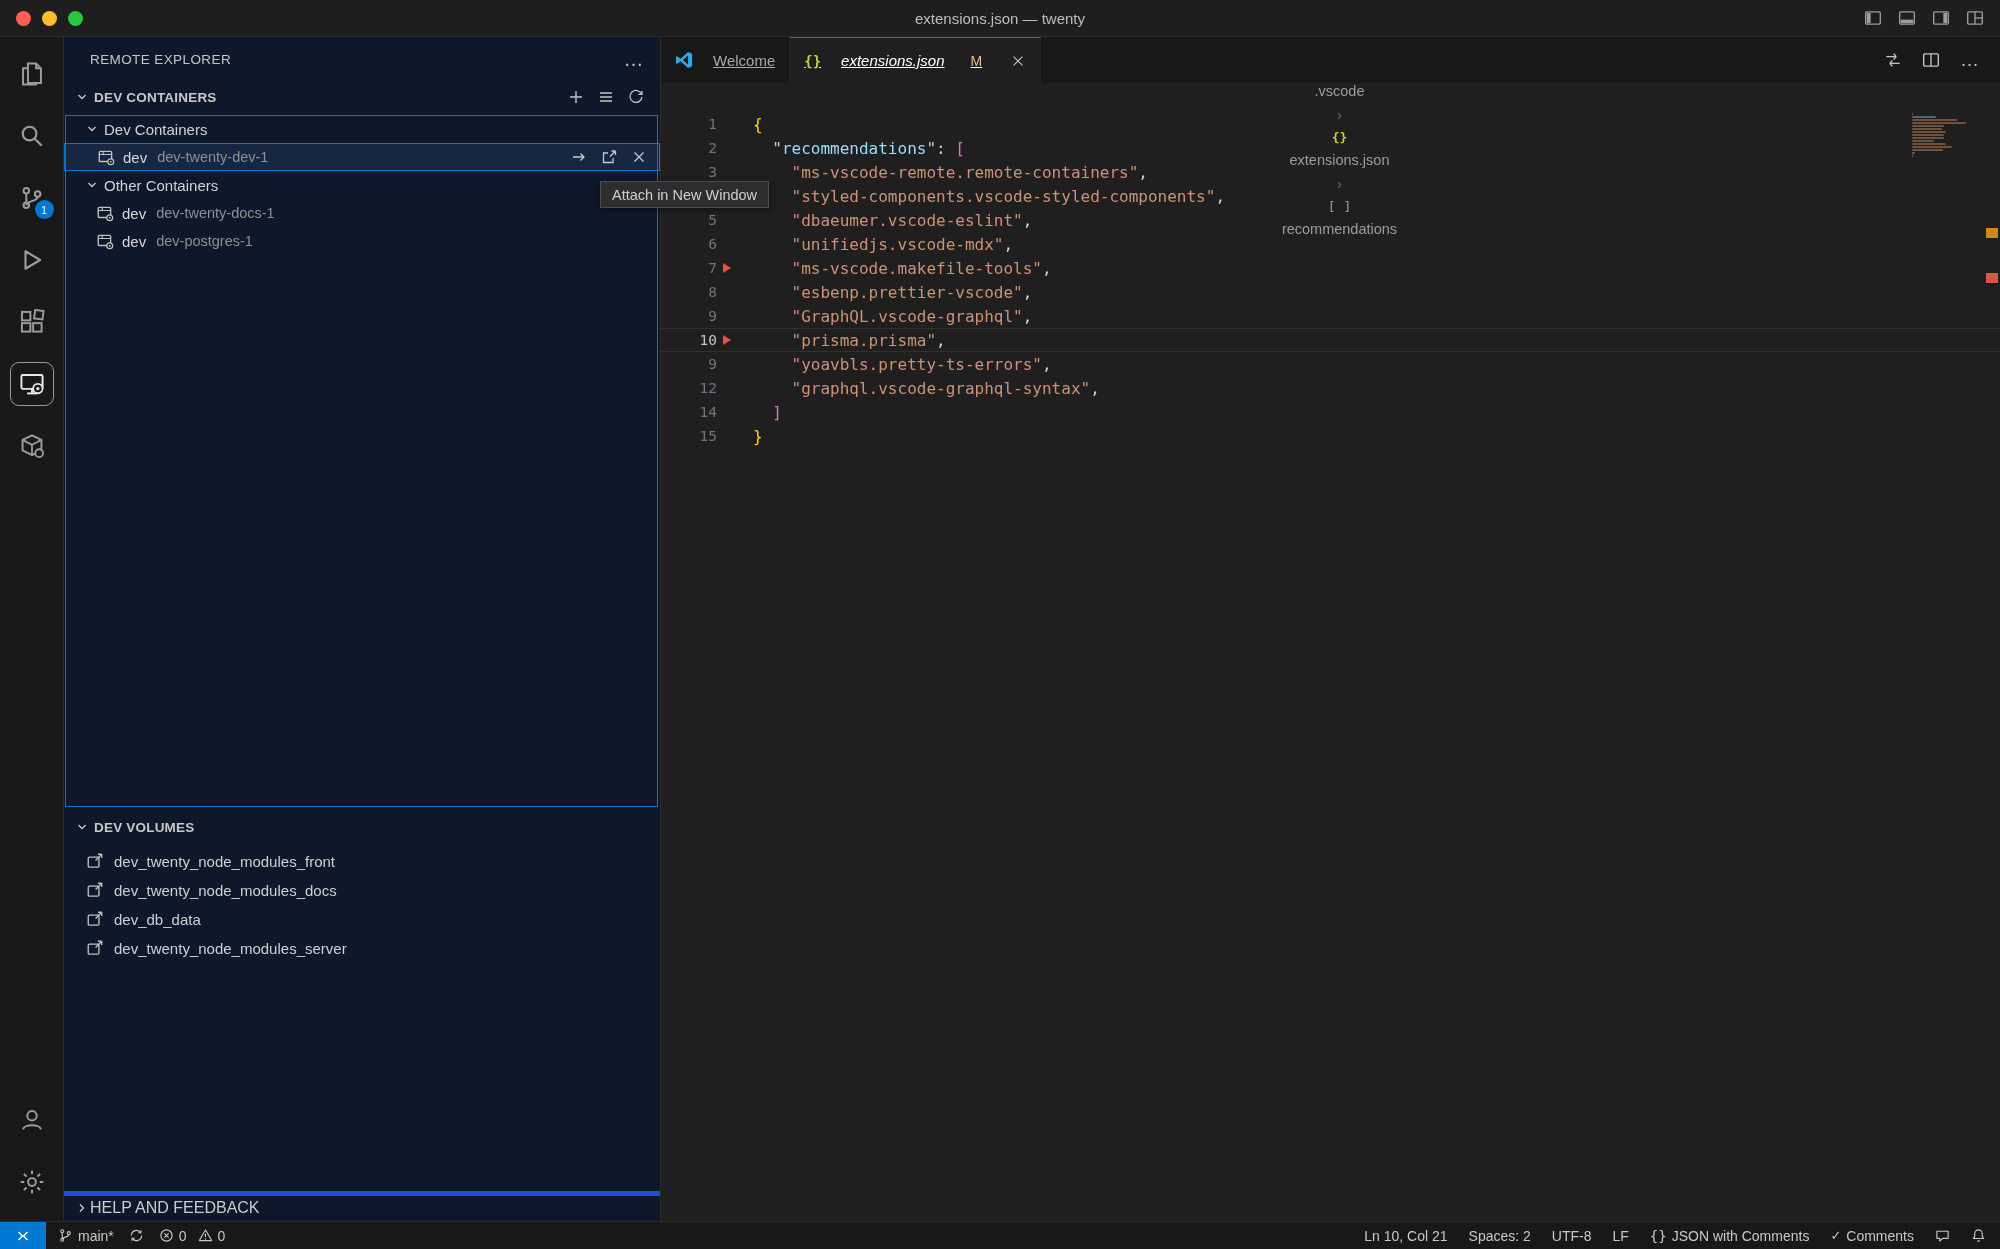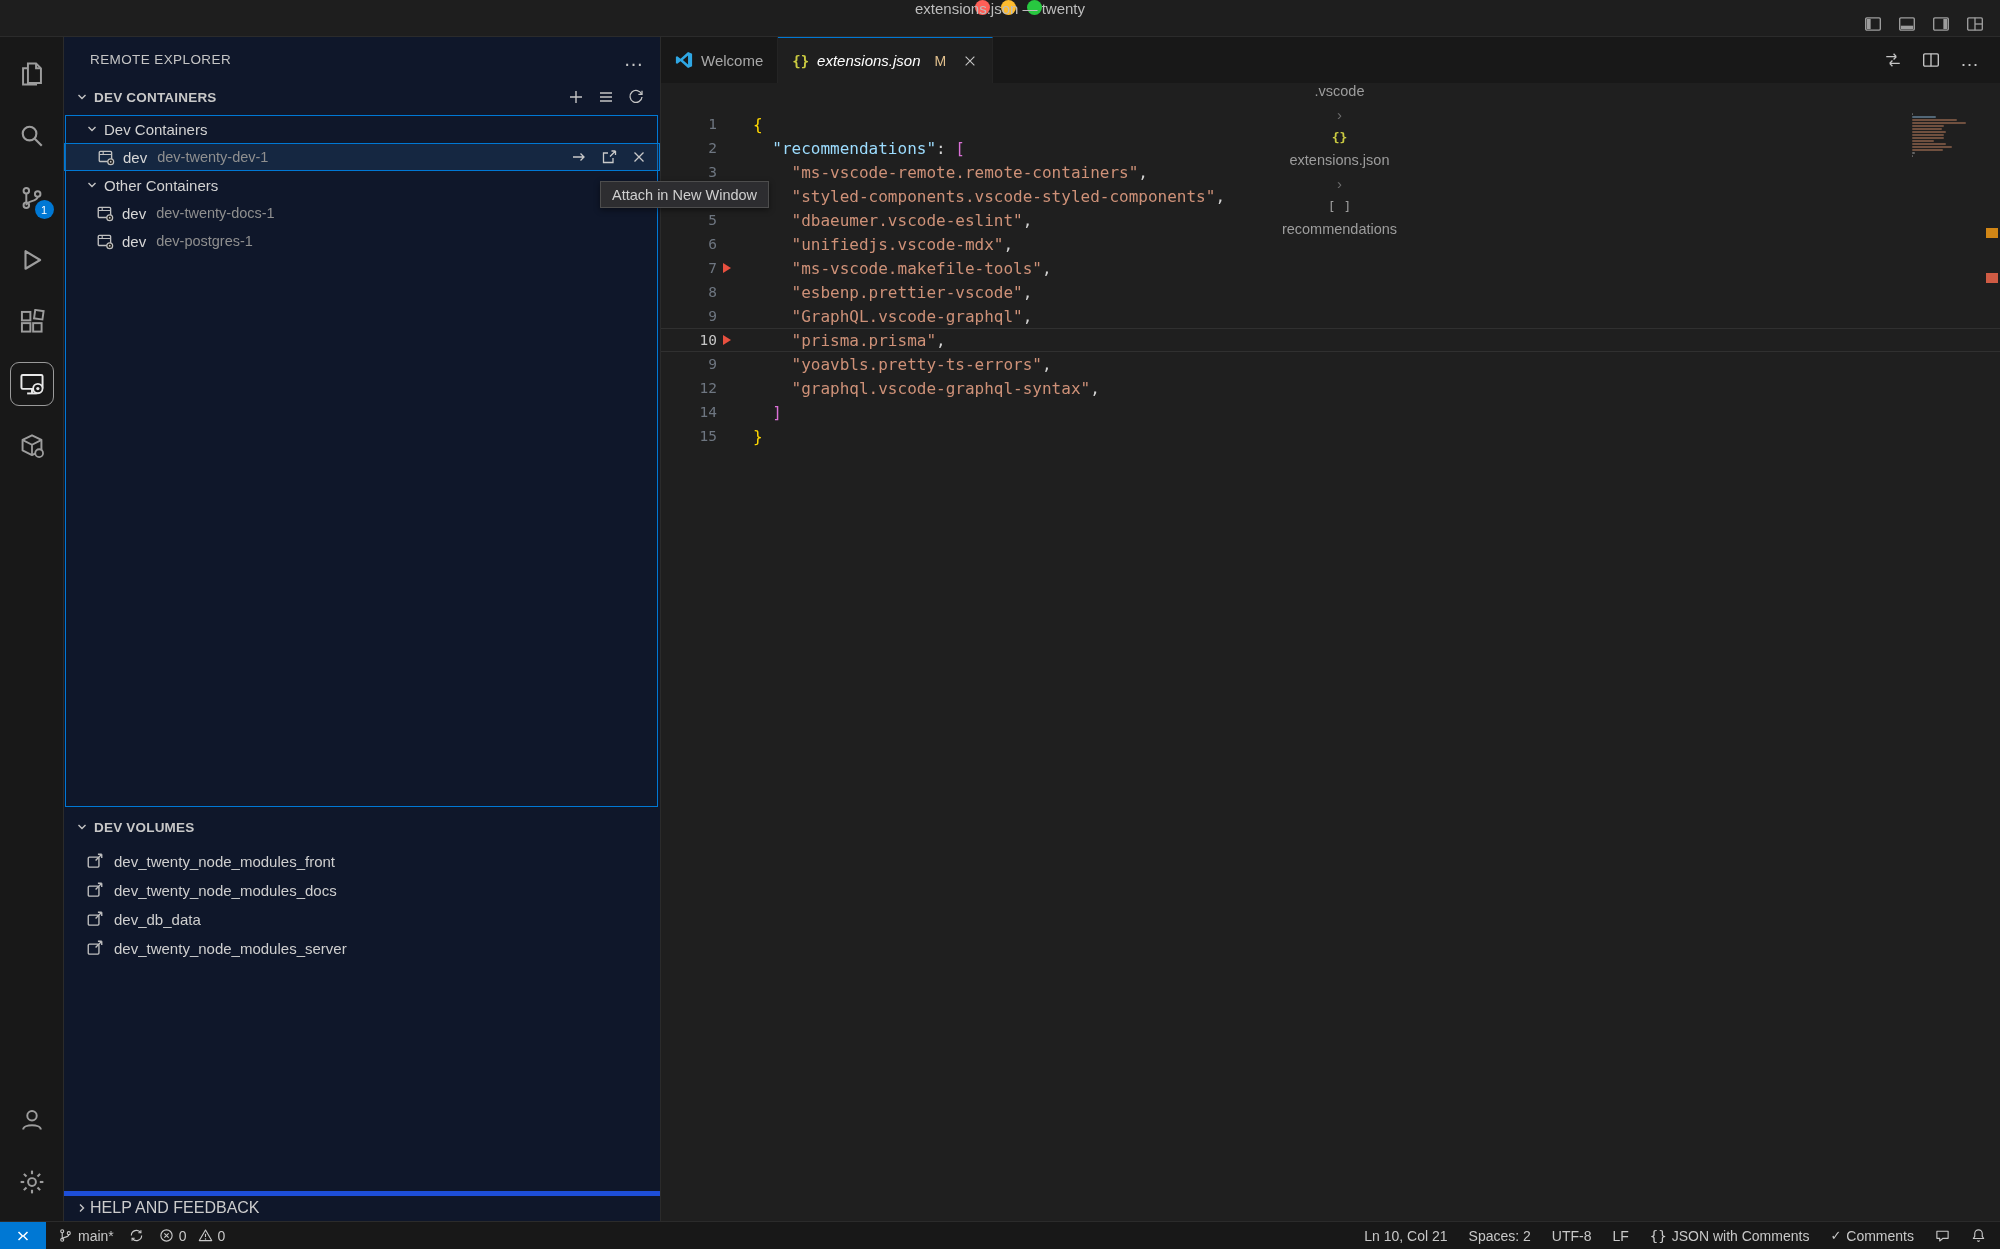--- a/index.html
+++ b/index.html
@@ -3,21 +3,21 @@
 <meta charset="utf-8">
 <style>
   html,body{margin:0;padding:0;background:#000;}
   body{width:2000px;height:1249px;position:relative;overflow:hidden;
        font-family:"Liberation Sans",sans-serif;color:#cccccc;}
   svg{display:block}
   .ic{color:#9d9d9d}
 
   
   .titlebar{position:absolute;top:0;left:0;right:0;height:37px;background:#1e1e1e;
-            border-bottom:1px solid #2b2b2b;display:flex;align-items:center;box-sizing:border-box;flex-direction:column;}
+            border-bottom:1px solid #2b2b2b;display:flex;align-items:center;box-sizing:border-box;}
   .traffic{display:flex;gap:11px;padding-left:16px;}
   .light{width:15px;height:15px;border-radius:50%;}
   .l-close{background:#ff5f57}.l-min{background:#febc2e}.l-zoom{background:#28c840}
   .win-title{position:absolute;left:0;right:0;text-align:center;font-size:15px;color:#bdbdbd;pointer-events:none;}
   .tb-icons{margin-left:auto;display:flex;gap:16px;padding-right:16px;align-items:center;}
 
   
   .main{position:absolute;top:37px;left:0;right:0;bottom:28px;display:flex;}
 
   
@@ -65,22 +65,22 @@
             display:flex;align-items:center;padding-left:10px;box-sizing:border-box;}
 
   
   .tooltip{position:absolute;left:600px;top:181px;height:27px;background:#2d2d30;border:1px solid #4d4d4d;
            color:#cfcfcf;font-size:14.5px;display:flex;align-items:center;padding:0 11px;z-index:50;
            box-shadow:0 2px 6px rgba(0,0,0,.45);box-sizing:border-box;white-space:nowrap;}
 
   
   .editor{flex:1;background:#1f1f1f;position:relative;}
   .tabbar{position:absolute;top:0;left:0;right:0;height:46px;background:#181818;display:flex;align-items:stretch;}
-  .tab{display:flex;align-items:center;gap:8px;padding:0 14px;font-size:15px;color:#a8a8a8;
-       border-right:1px solid #242424;background:#181818;box-sizing:border-box;}
+  .tab{display:flex;align-items:center;gap:20px;padding:0 14px;font-size:15px;color:#a8a8a8;
+       border-right:1px solid #242424;background:#181818;box-sizing:border-box;text-decoration:underline;}
   .tab.active{background:#1f1f1f;color:#fff;border-top:1px solid #0078d4;}
   .tab .fname.mod{font-style:italic;}
   .json-glyph{font-family:"DejaVu Sans Mono",monospace;color:#cbcb41;font-size:14px;font-weight:bold;}
   .git-m{color:#e2c08d;margin-left:6px;font-size:14px;}
   .tab-close{margin-left:8px;color:#c5c5c5;width:16px;height:16px;display:flex;align-items:center;justify-content:center;}
   .editor-actions{margin-left:auto;display:flex;gap:20px;align-items:center;padding-right:20px;color:#c5c5c5;}
   .kebab{font-size:19px;letter-spacing:1px;color:#c5c5c5;}
 
   .breadcrumbs{position:absolute;top:46px;left:0;right:0;height:28px;display:flex;align-items:center;gap:7px;
                padding-left:18px;font-size:14.5px;color:#9d9d9d;box-sizing:border-box;flex-direction:column;}

